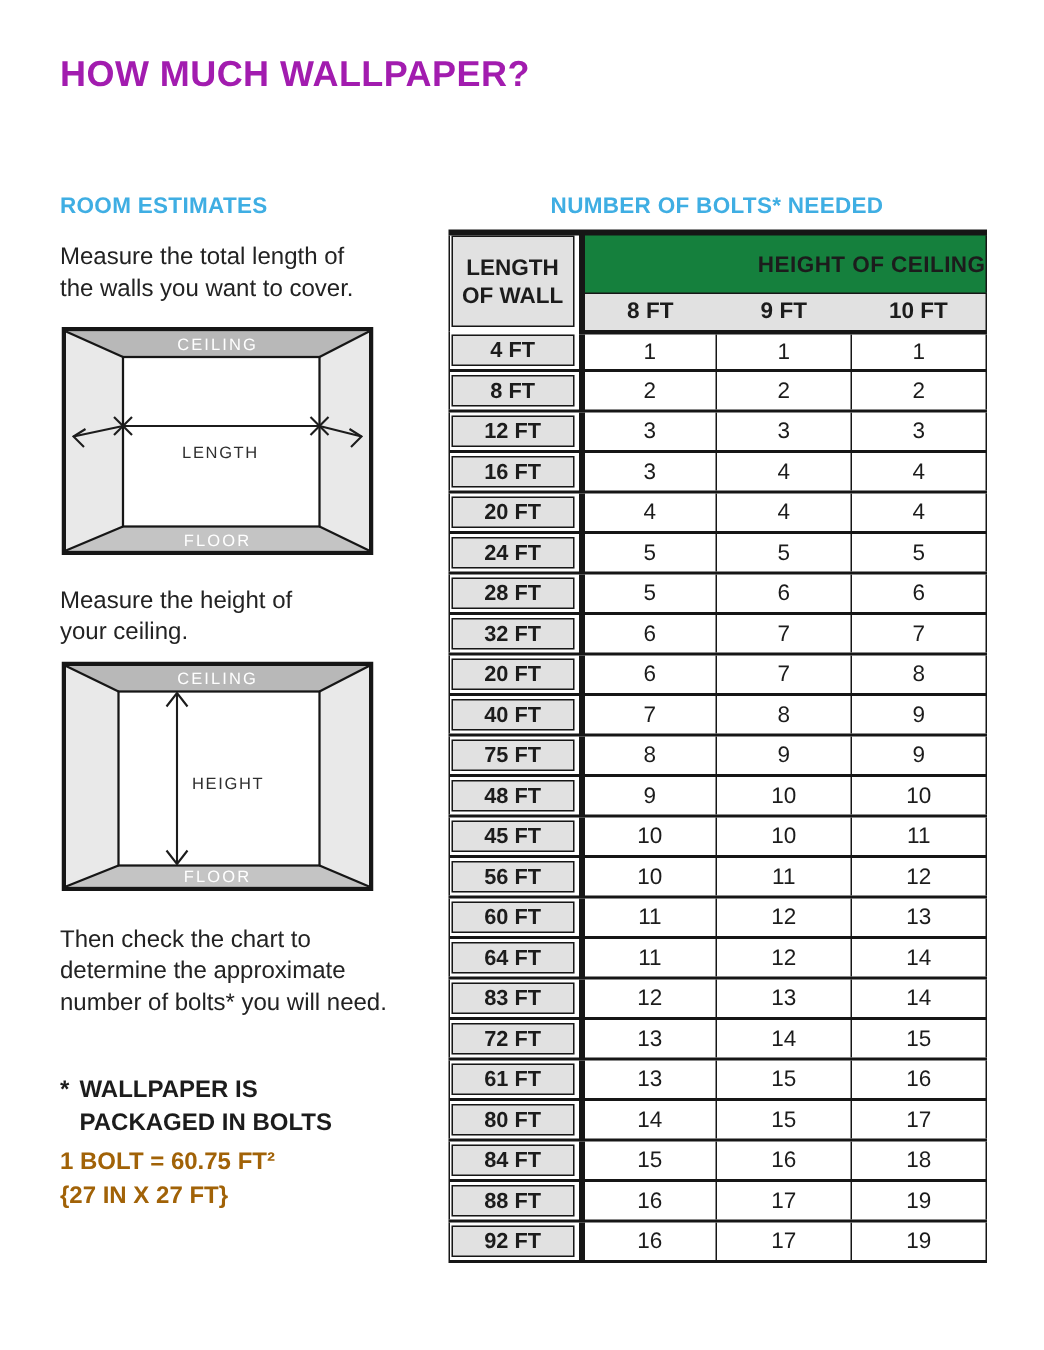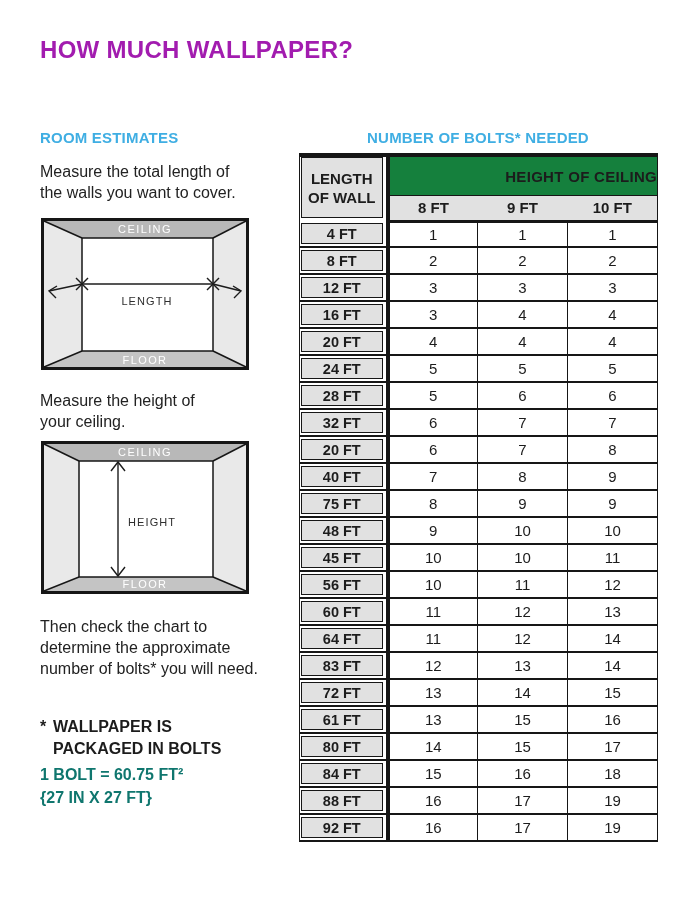--- a/index.html
+++ b/index.html
@@ -42,21 +42,21 @@
 
   .footnote {
     position: absolute; left: 40px; top: 716px;
     font-size: 16px; font-weight: bold; line-height: 22px; color: #1c1c1c;
     display: flex;
   }
   .footnote-marker { width: 13px; }
   .footnote-text { white-space: pre-line; }
   .bolt-size {
     position: absolute; left: 40px; top: 763px;
-    font-size: 16px; font-weight: bold; line-height: 23px; color: #0f766e;
+    font-size: 16px; font-weight: bold; line-height: 23px; color: #a16207;
     white-space: pre-line;
   }
 
   .bolts-table {
     position: absolute; left: 299px; top: 153px; width: 358px;
     border-collapse: collapse; table-layout: fixed;
     border-left: 1.6px solid #161616;
     border-right: 1.6px solid #161616;
     border-top: 4px solid #161616;
     border-bottom: 2px solid #161616;

